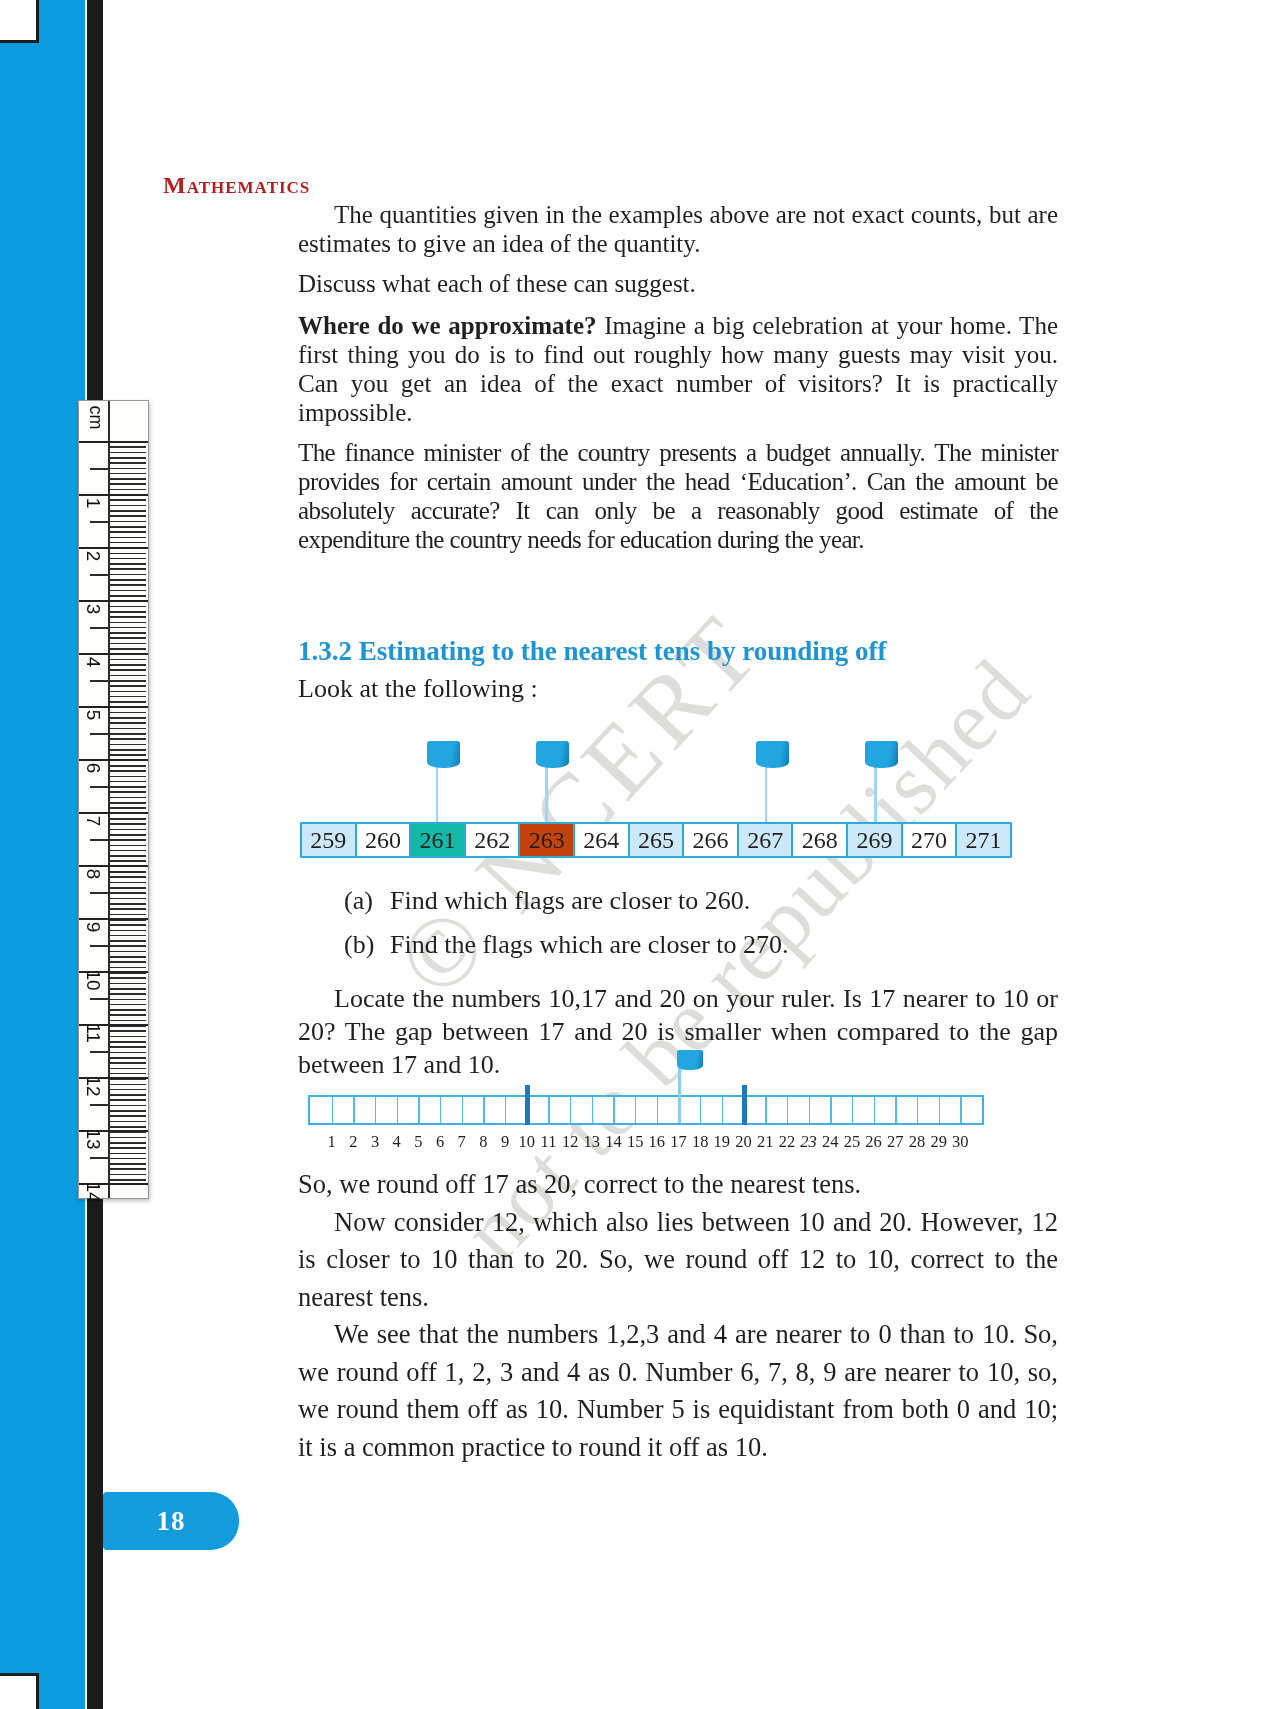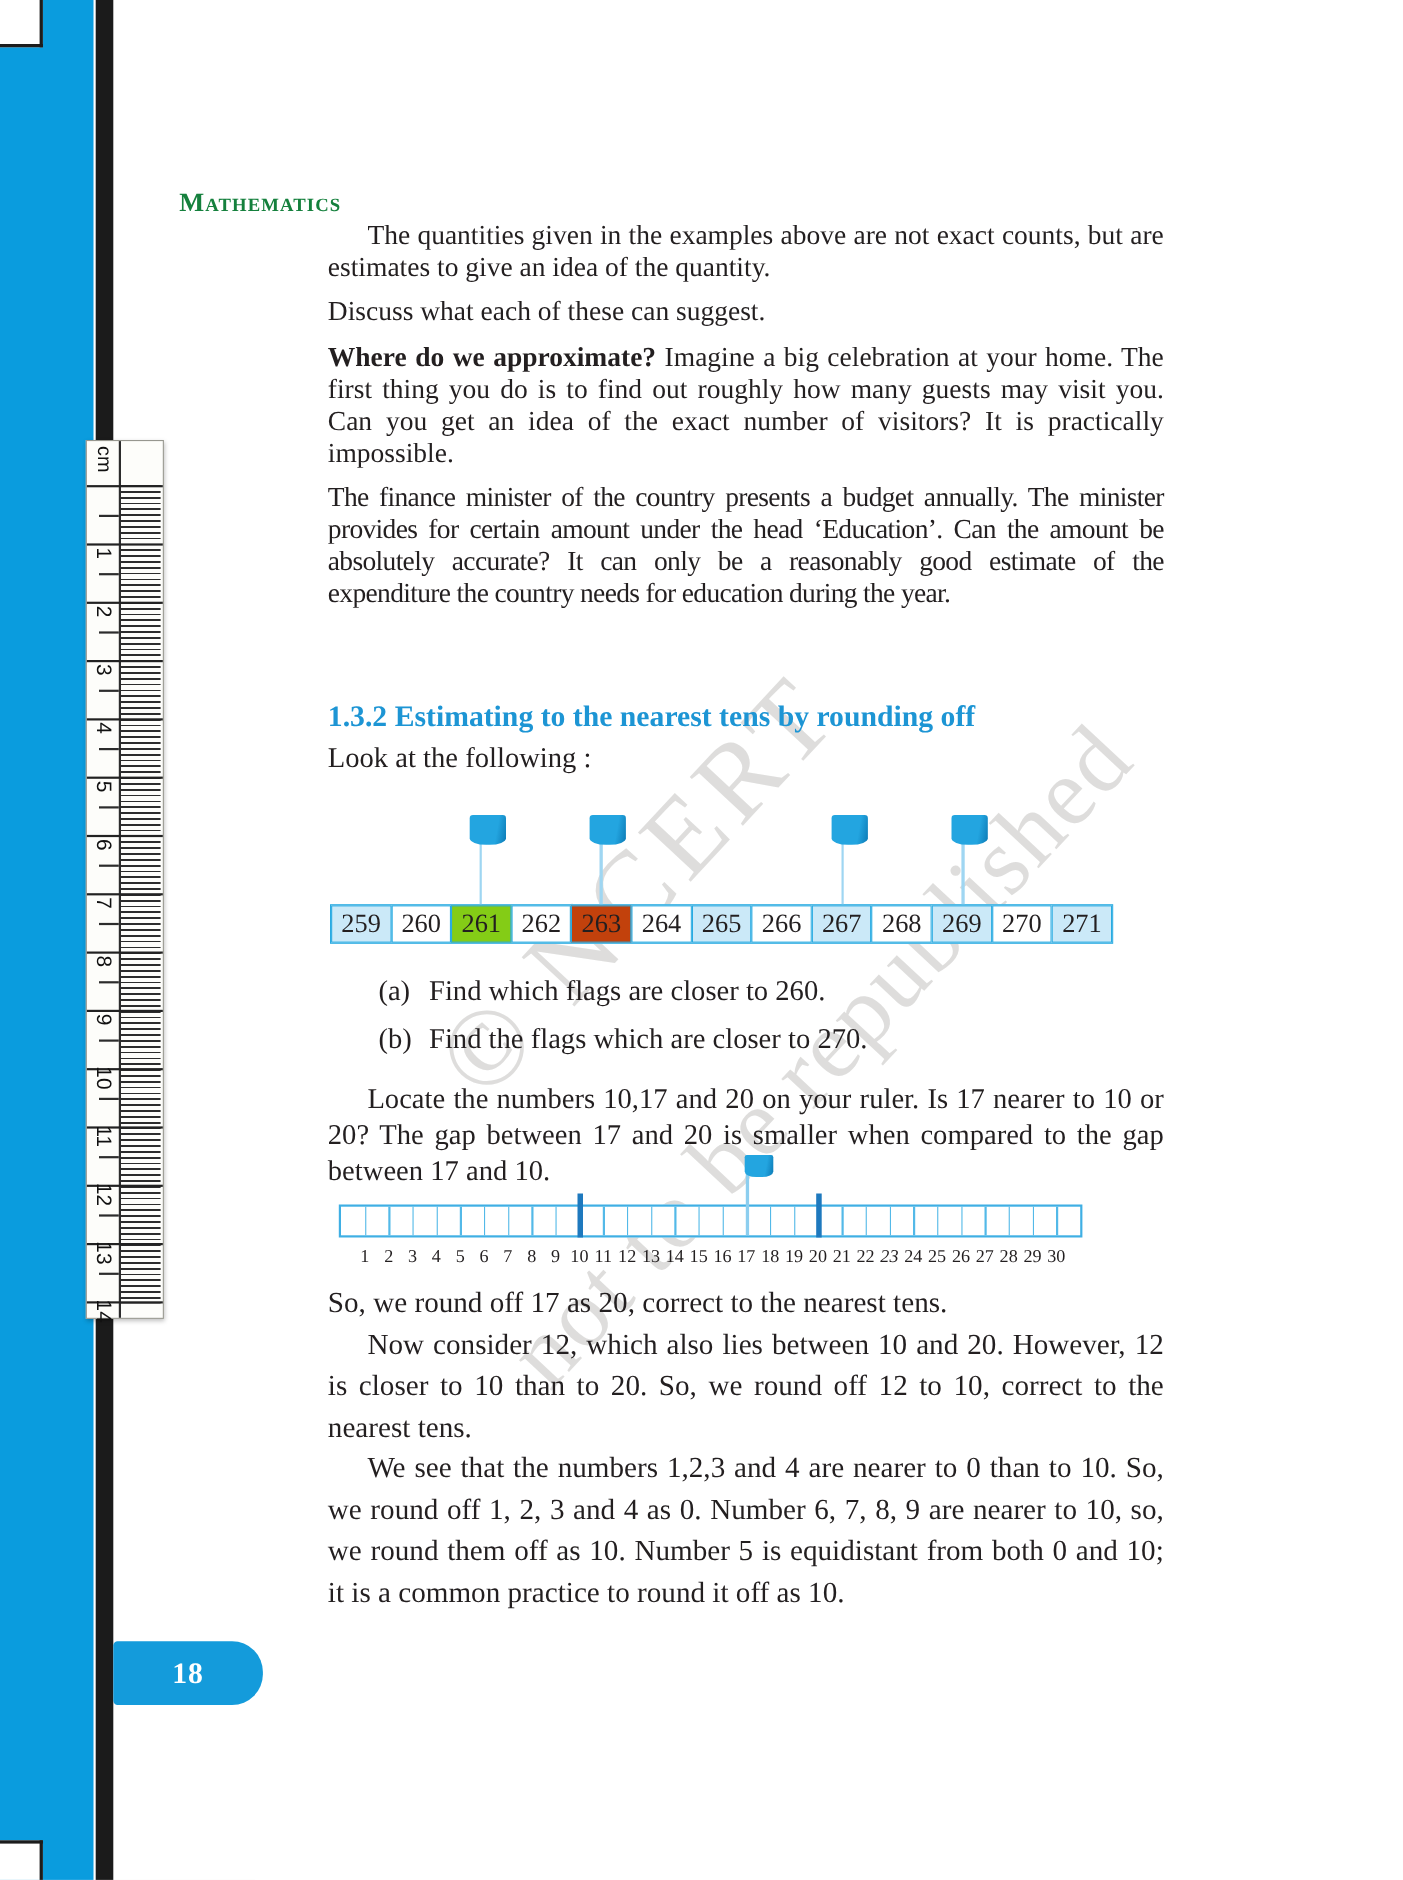--- a/index.html
+++ b/index.html
@@ -25,21 +25,21 @@
   .ruler .cmlabel{position:absolute;left:3px;top:6px;width:26px;text-align:center;
         font-family:"Liberation Sans",sans-serif;font-size:18px;color:#111;
         transform:rotate(90deg);transform-origin:center;}
   
   .watermark{position:absolute;left:250px;top:430px;width:820px;height:900px;z-index:1;
         display:flex;flex-direction:column;justify-content:center;align-items:center;
         transform:rotate(-47deg);color:#c9c8c6;opacity:.6;pointer-events:none;text-align:center;}
   .watermark .w1{font-size:100px;letter-spacing:8px;}
   .watermark .w2{font-size:88px;letter-spacing:2px;margin-top:120px;white-space:nowrap;}
   
-  .running-head{position:absolute;left:163px;top:172px;z-index:3;color:#15803d;
+  .running-head{position:absolute;left:163px;top:172px;z-index:3;color:#b91c1c;
         font-variant:small-caps;font-weight:bold;font-size:24px;letter-spacing:1px;}
   
   .content{position:absolute;left:298px;top:0;width:760px;z-index:3;}
   .blockA{position:absolute;top:200px;left:0;width:760px;font-size:25px;line-height:29px;text-align:justify;}
   .blockA p{margin:0;}
   .p1{text-indent:36px;}
   .p2{margin-top:11px !important;text-align:left;}
   .p3{margin-top:13px !important;}
   .p4{margin-top:11px !important;line-height:29px;letter-spacing:-0.6px;}
   .p5{margin-top:10px !important;letter-spacing:-0.3px;}
@@ -162,21 +162,21 @@
       <p class="p4">The finance minister of the country presents a budget annually. The minister provides for certain amount under the head ‘Education’. Can the amount be absolutely accurate? It can only be a reasonably good estimate of the expenditure the country needs for education during the year.</p>
     </div>
 
     <div class="sec-heading">1.3.2 Estimating to the nearest tens by rounding off</div>
     <div class="p6">Look at the following :</div>
 
     <div class="fig1">
       <div class="strip1" id="number-strip">
           <div class="cell" style="background: rgb(203, 233, 248);">259</div>
           <div class="cell">260</div>
-          <div class="cell" style="background: #84cc16;">261</div>
+          <div class="cell" style="background: #14b8a6;">261</div>
           <div class="cell">262</div>
           <div class="cell" style="background: #c2410c;">263</div>
           <div class="cell">264</div>
           <div class="cell" style="background: rgb(203, 233, 248);">265</div>
           <div class="cell">266</div>
           <div class="cell" style="background: rgb(203, 233, 248);">267</div>
           <div class="cell">268</div>
           <div class="cell" style="background: rgb(203, 233, 248);">269</div>
           <div class="cell">270</div>
           <div class="cell" style="background: rgb(203, 233, 248);">271</div>

